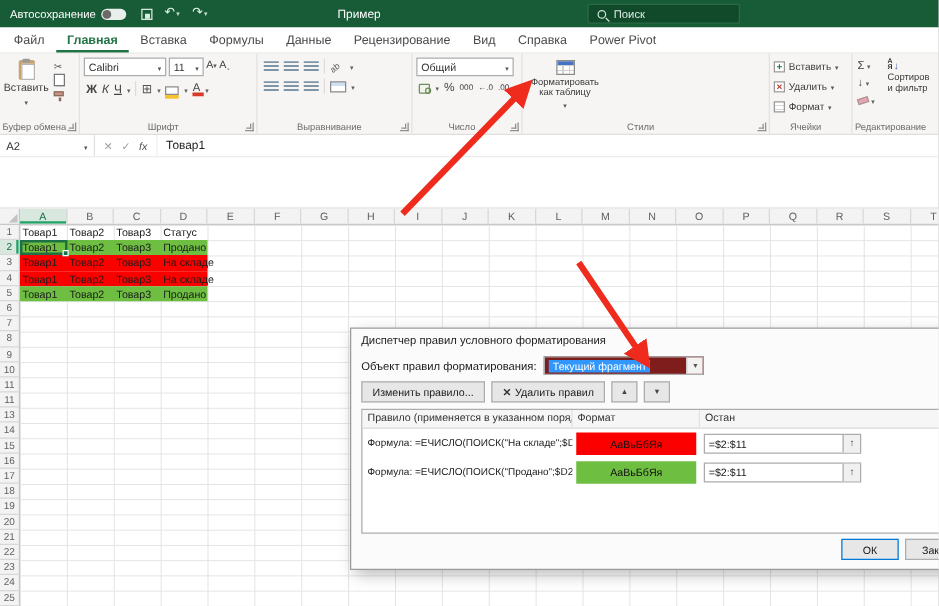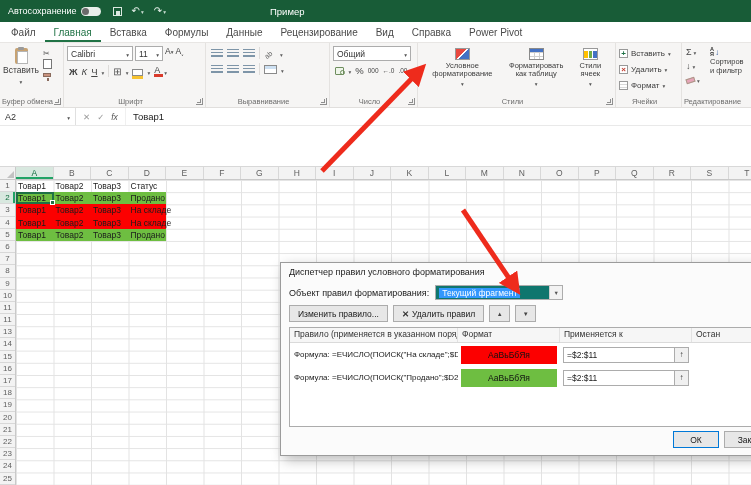--- a/index.html
+++ b/index.html
@@ -24,21 +24,21 @@
   border:1px solid #2B6A48;border-radius:2px;display:flex;align-items:center;gap:6px;padding:0 7px;
   font-size:9px;color:#DDEBE3}
 .mag{width:7px;height:7px;border:1.3px solid #CFE3D8;border-radius:50%;position:relative;flex:0 0 auto}
 .mag::after{content:"";position:absolute;left:6px;top:5.5px;width:4px;height:1.3px;background:#CFE3D8;
   transform:rotate(45deg);transform-origin:0 0}
 
 
 .tabsrow{position:absolute;left:0;top:22px;width:100%;height:21px;background:#fff;display:flex;
   align-items:stretch;font-size:10px;color:#4a4a4a;border-bottom:1px solid #E8E6E4;padding-left:2px}
 .tab{padding:0 9px;display:flex;align-items:center;white-space:nowrap}
-.tab.sel{color:#217346;box-shadow:inset 0 -2px 0 #217346;font-weight:normal}
+.tab.sel{color:#217346;box-shadow:inset 0 -2px 0 #217346;font-weight:bold}
 
 
 .ribbon{position:absolute;left:0;top:43px;width:100%;height:65px;background:#F6F5F4;
   border-bottom:1px solid #E1DFDD;display:flex;color:#3b3b3b}
 .rgroup{position:relative;height:100%;border-right:1px solid #E4E2E0;padding:3px 3px 13px;flex:0 0 auto}
 .rlabel{position:absolute;bottom:1px;left:0;right:8px;text-align:center;font-size:7.5px;color:#6d6d6d;
   white-space:nowrap;overflow:hidden}
 .launch{position:absolute;right:2px;bottom:2px;width:7px;height:7px;border-right:1px solid #8f8f8f;
   border-bottom:1px solid #8f8f8f}
 .launch::before{content:"";position:absolute;right:1px;bottom:1px;width:3px;height:3px;
@@ -144,21 +144,21 @@
 .band{position:absolute}
 .cell{position:absolute;font-size:8.5px;line-height:12.2px;padding-left:2px;color:#1c1c1c;white-space:nowrap}
 .selbox{position:absolute;border:2px solid #1E7145}
 .selbox::after{content:"";position:absolute;right:-3px;bottom:-3px;width:3px;height:3px;background:#1E7145;border:1px solid #fff}
 
 
 .dialog{position:absolute;left:280px;top:262px;width:478px;height:194px;background:#FBFBFB;
   border:1px solid #9B9B9B;box-shadow:4px 4px 12px rgba(0,0,0,.28);font-size:9px;color:#1a1a1a;z-index:30}
 .dtitle{height:18px;display:flex;align-items:center;padding:0 8px;font-size:9px;color:#222}
 .dctl{position:absolute;left:8px;top:22px;display:flex;align-items:center;gap:6px}
-.dcombo{width:128px;height:15px;border:1px solid #ACACAC;background:#0f766e;display:flex;align-items:center;
+.dcombo{width:128px;height:15px;border:1px solid #ACACAC;background:#7f1d1d;display:flex;align-items:center;
   justify-content:space-between;padding-left:3px}
 .dcombo .val{background:#3297FD;color:#fff;padding:0 3px;font-size:8.5px;white-space:nowrap}
 .dcombo .dd{width:13px;height:100%;border-left:1px solid #CFCFCF;display:flex;align-items:center;
   justify-content:center;font-size:5.5px;color:#555;background:#F2F2F2}
 .dbtns{position:absolute;left:8px;top:42px;display:flex;gap:5px}
 .dbtn{height:17px;border:1px solid #ACACAC;background:#E7E7E7;display:flex;align-items:center;
   padding:0 8px;font-size:8.5px;white-space:nowrap;gap:3px}
 .dbtn.sm{width:21px;justify-content:center;padding:0;font-size:6px;color:#444}
 .delx{color:#333;font-weight:bold;font-size:8.5px}
 .dlist{position:absolute;left:8px;top:64px;width:468px;height:100px;border:1px solid #ACACAC;
@@ -201,20 +201,24 @@
     <span class="saveico"></span>
     <span class="tbico">
         <span class="undoico"></span>
         <span class="car"></span>
       </span>
     <span class="tbico">
         <span class="redoico"></span>
         <span class="car"></span>
       </span>
     <span class="doc-title">Пример</span>
+    <div class="searchbox">
+      <span class="mag"></span>
+      <span>Поиск</span>
+    </div>
   </div>
 
   <div class="tabsrow">
       <div class="tab">Файл</div>
       <div class="tab sel">Главная</div>
       <div class="tab">Вставка</div>
       <div class="tab">Формулы</div>
       <div class="tab">Данные</div>
       <div class="tab">Рецензирование</div>
       <div class="tab">Вид</div>
@@ -301,37 +305,23 @@
         <span>%</span>
         <span class="tiny">000</span>
         <span class="tiny">←.0</span>
         <span class="tiny">.00→</span>
       </div>
       <div class="rlabel">Число</div>
       <span class="launch"></span>
     </div>
 
     <div class="rgroup g-styles">
-      <div class="stylebtn" style="width:84px">
-        <span class="cfico"></span>
-        <span>Условное форматирование</span>
-        <span class="car"></span>
-      </div>
       <div class="stylebtn" style="width:62px">
         <span class="tblico"></span>
         <span>Форматировать как таблицу</span>
-        <span class="car"></span>
-      </div>
-      <div class="stylebtn" style="width:44px">
-        <span class="csico">
-            <span style="background:#FFC000"></span>
-            <span style="background:#70AD47"></span>
-            <span style="background:#4472C4"></span>
-          </span>
-        <span>Стили ячеек</span>
         <span class="car"></span>
       </div>
       <div class="rlabel">Стили</div>
       <span class="launch"></span>
     </div>
 
     <div class="rgroup g-cells">
       <div class="cellitem">
         <span class="miniico ins">+</span>
         <span>Вставить</span>
@@ -491,21 +481,20 @@
           <span class="delx">✕</span>
           <span>Удалить правил</span>
         </div>
       <div class="dbtn sm">▲</div>
       <div class="dbtn sm">▼</div>
     </div>
     <div class="dlist">
       <div class="dlh">
         <div class="c-rule">Правило (применяется в указанном порядке)</div>
         <div class="c-fmt">Формат</div>
-        <div class="c-app">Применяется к</div>
         <div class="c-stop">Остан</div>
       </div>
       <div>
           <div class="drow">
             <div class="dr-rule">Формула: =ЕЧИСЛО(ПОИСК("На складе";$D...</div>
             <div class="dr-fmt">
               <div class="sample" style="background: rgb(252, 0, 0);">АаВьБбЯя</div>
             </div>
             <div class="dr-app">
               <div class="applybox">

